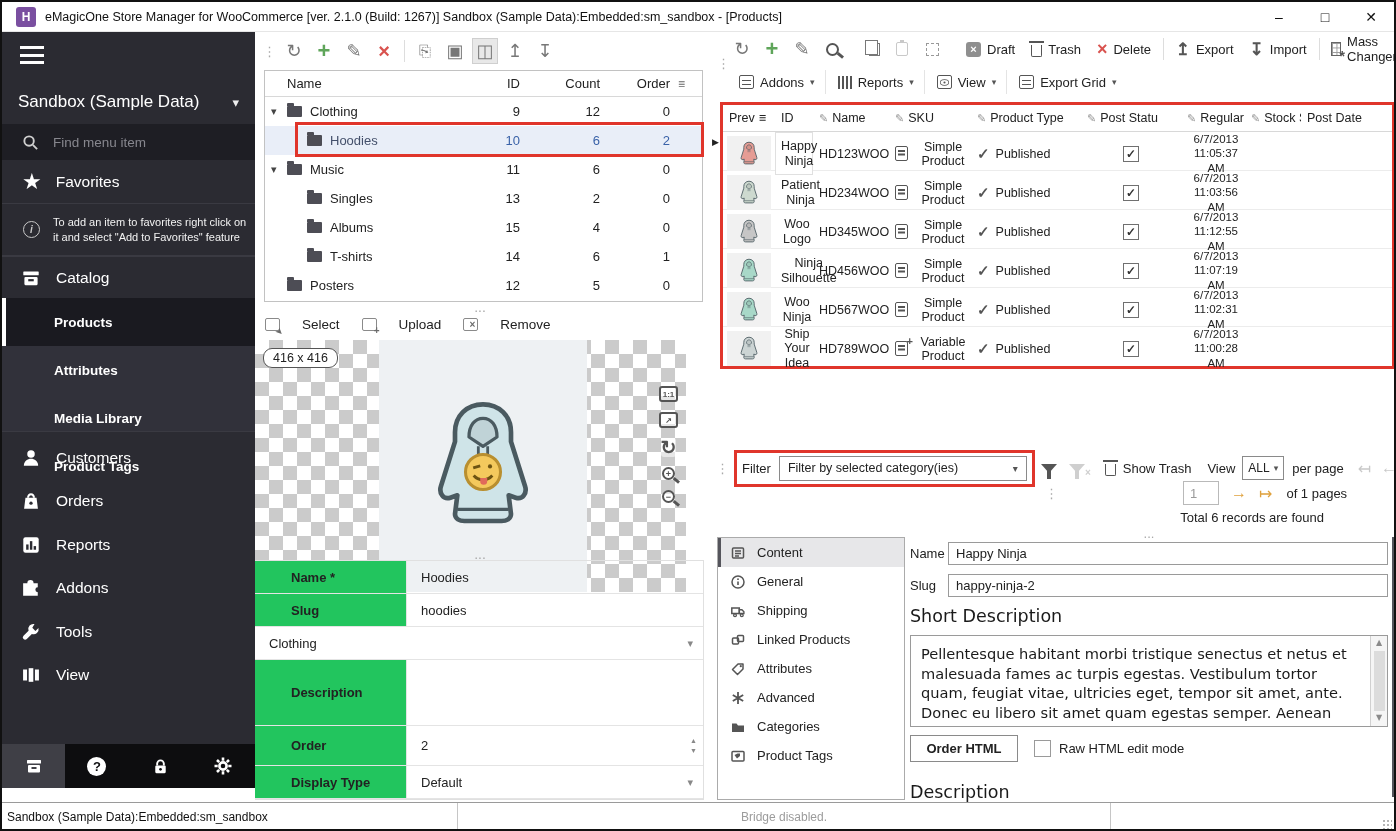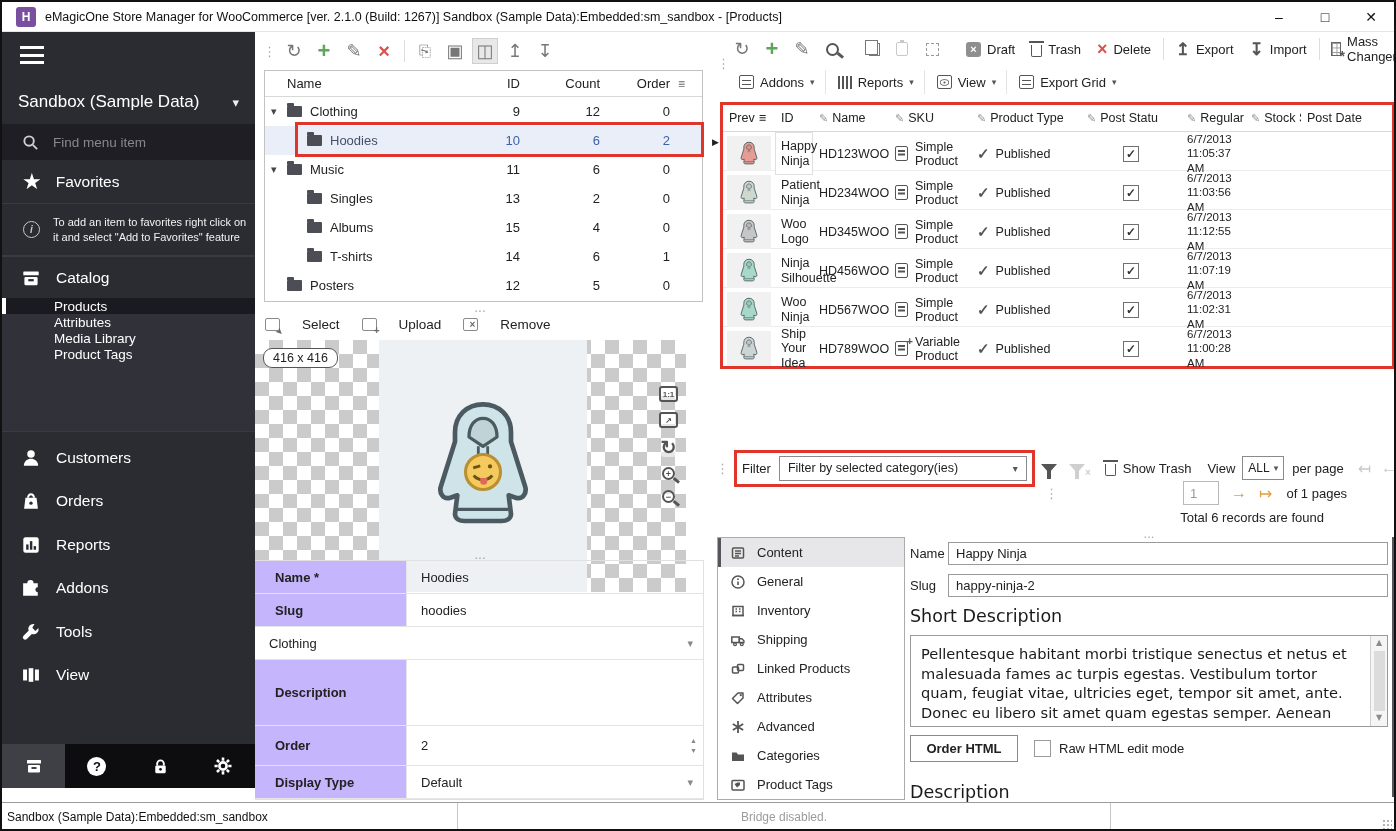--- a/index.html
+++ b/index.html
@@ -27,21 +27,21 @@
   .sb-search { position:absolute; left:0; top:92px; right:0; height:36px; background:#1e1e24; display:flex; align-items:center; padding:0 20px; }
   .sb-search .ph { color:#87878e; font-size:13.5px; margin-left:14px; }
   .sb-fav { position:absolute; left:0; top:128px; right:0; height:44px; display:flex; align-items:center; border-bottom:1px solid #3a3a42; }
   .sb-fav .star { font-size:22px; margin:0 14px 0 20px; }
   .sb-fav .lbl { font-size:15.5px; }
   .sb-hint { position:absolute; left:0; top:172px; right:0; height:52px; display:flex; align-items:center; border-bottom:1px solid #3a3a42; }
   .info-circle { flex:0 0 17px; height:17px; margin:0 13px 0 21px; border:1.5px solid #c9c9c9; border-radius:50%; color:#c9c9c9; font-size:10px; font-style:italic; font-weight:bold; display:flex; align-items:center; justify-content:center; }
   .sb-hint .txt { font-size:11px; line-height:1.35; color:#f2f2f2; width:198px; }
   .sb-cat { position:absolute; left:0; top:224px; right:0; height:42px; display:flex; align-items:center; }
   .sb-sub { position:absolute; left:0; top:266px; right:0; height:134px; background:#31313a; border-bottom:1px solid #3a3a42; }
-  .sb-sub-item { height:16px; display:flex; align-items:center; padding-left:52px; font-size:13.5px; position:relative; }
+  .sb-sub-item { height:48px; display:flex; align-items:center; padding-left:52px; font-size:13.5px; position:relative;font-weight:bold; }
   .sb-sub-item.active { background:#1a1a20; }
   .sb-sub-item.active::before { content:""; position:absolute; left:0; top:0; bottom:0; width:4px; background:#fff; }
   .sb-main { position:absolute; left:0; top:404px; right:0; }
   .sb-item { height:43.5px; display:flex; align-items:center; }
   .sb-item .sbicon, .sb-cat .sbicon { width:22px; height:22px; margin:0 14px 0 18px; flex:0 0 22px; }
   .sb-item .lbl, .sb-cat .lbl { font-size:15.5px; }
   .sb-bottom { position:absolute; left:0; bottom:0; height:44px; right:0; background:#0d0d0f; display:flex; }
   .sb-bcell { width:63.25px; display:flex; align-items:center; justify-content:center; }
   .sb-bcell.active { background:#3f3f46; }
   .help-circle { width:19px; height:19px; border-radius:50%; background:#fff; color:#0d0d0f; font-weight:bold; font-size:13px; display:flex; align-items:center; justify-content:center; }
@@ -89,21 +89,21 @@
   .imgsize { position:absolute; left:8px; top:8px; background:#fff; border:1px solid #555; border-radius:9px; padding:2px 9px; font-size:12.5px; color:#222; }
   .imgtools { position:absolute; right:8px; top:46px; display:flex; flex-direction:column; gap:10px; align-items:center; color:#555; }
   .it-box { width:19px; height:16px; border:2px solid #555; border-radius:3px; font-size:8px; font-weight:bold; display:flex; align-items:center; justify-content:center; color:#555; background:rgba(255,255,255,.55); }
   .it-glyph { font-size:19px; font-weight:bold; background:rgba(255,255,255,.55); border-radius:3px; line-height:1; }
   .mag { width:13px; height:13px; border:2.5px solid #555; border-radius:50%; position:relative; background:rgba(255,255,255,.55); font-size:9px; font-weight:bold; color:#555; display:flex; align-items:center; justify-content:center; }
   .mag::after { content:""; position:absolute; width:7px; height:2.5px; background:#555; right:-7px; bottom:-3px; transform:rotate(40deg); }
   .mid-handle { position:absolute; left:0; right:0; top:520px; text-align:center; color:#a9a9a9; font-size:14px; height:8px; line-height:5px; }
 
   .cform { position:absolute; left:0; right:1px; top:528px; border:1px solid #e0e0e0; border-left:none; }
   .frow2 { display:flex; border-bottom:1px solid #e4e4e4; }
-  .flabel { width:152px; background:#c4b5fd; border-right:1px solid #e4e4e4; font-weight:bold; font-size:13px; display:flex; align-items:center; padding-left:20px; }
+  .flabel { width:152px; background:#22c55e; border-right:1px solid #e4e4e4; font-weight:bold; font-size:13px; display:flex; align-items:center; padding-left:36px; }
   .fval { flex:1; display:flex; align-items:center; padding-left:14px; font-size:13px; position:relative; }
   .fval .dd { position:absolute; right:10px; color:#888; font-size:11px; }
   .spinner { position:absolute; right:6px; top:0; bottom:0; display:flex; flex-direction:column; justify-content:center; gap:3px; color:#888; font-size:7px; }
 
   
   .right { position:absolute; left:713px; top:30px; width:683px; height:770px; background:#fff; }
   .rtb1 { position:absolute; left:0; top:0; right:0; height:34px; display:flex; align-items:center; gap:4px; padding-left:14px; }
   .rtb2 { position:absolute; left:0; top:34px; right:0; height:32px; display:flex; align-items:center; gap:2px; padding-left:14px; }
   .tb-btn { display:flex; align-items:center; gap:6px; font-size:13px; color:#222; padding:0 7px; height:26px; }
   .dd-btn { display:flex; align-items:center; gap:6px; font-size:13px; color:#222; padding:0 10px; height:24px; border-right:1px solid #e4e4e4; }
@@ -124,21 +124,21 @@
   .ic-paste { width:12px; height:14px; border:1.5px solid #c9c9c9; border-radius:2px; position:relative; }
   .ic-paste::before { content:""; position:absolute; left:2.5px; top:-3px; width:4px; height:3px; background:#c9c9c9; }
   .ic-marquee { width:13px; height:13px; border:1.5px dashed #999; }
   .ic-sq { width:15px; height:14px; border:1.5px solid #555; border-radius:2px; position:relative; font-size:9px; color:#555; display:flex; align-items:center; justify-content:center; }
   .ic-lines { background-image:linear-gradient(#555 1.5px,transparent 1.5px); background-size:100% 4px; background-position:0 2px; width:9px; height:8px; }
   .ic-barcode { width:14px; height:13px; background-image:linear-gradient(90deg,#555 2px,transparent 2px); background-size:4px 100%; }
   .ic-eye { width:14px; height:9px; border:1.5px solid #555; border-radius:50%; position:relative; }
   .ic-eye::after { content:""; position:absolute; left:4px; top:2px; width:3px; height:3px; background:#555; border-radius:50%; }
 
   .pgrid { position:absolute; left:5px; right:3px; top:70px; border:3px solid #e0352b; background:#fff; }
-  .pg { display:grid; grid-template-columns:52px 38px 76px 82px 110px 100px 64px 56px 1fr; align-items:center; }
+  .pg { display:grid; grid-template-columns:52px 38px 76px 82px 110px 100px 64px 56px 1fr; align-items:center;text-align:center; }
   .phead { height:27px; border-bottom:1px solid #d8d8d8; font-size:12.5px; color:#222; }
   .phc { display:flex; align-items:center; gap:4px; padding-left:6px; white-space:nowrap; overflow:hidden; }
   .pencil { color:#999; font-size:11px; }
   .prow { height:39px; border-bottom:1px solid #ececec; font-size:12.5px; }
   .prow:last-child { border-bottom:none; }
   .pc { padding-left:6px; display:flex; align-items:center; height:100%; }
   .pc.center { justify-content:center; padding-left:0; }
   .thumbcell { background:#f1f1f1; margin:2px 4px 2px 4px; height:35px; width:44px; display:flex; align-items:center; justify-content:center; }
   .namecell.hl { background:#fff; box-shadow:0 0 0 1px #e0e0e0 inset; }
   .wrap2 { line-height:1.15; }
@@ -885,27 +885,20 @@
       <div class="tab">
         <svg viewBox="0 0 16 16" width="16" height="16">
           <circle cx="8" cy="8" r="6" fill="none" stroke="#555" stroke-width="1.5"></circle>
           <path d="M8 7.5v3.5" stroke="#555" stroke-width="1.6"></path>
           <circle cx="8" cy="5.2" r="0.9" fill="#555"></circle>
         </svg>
         <span>General</span>
       </div>
       <div class="tab">
         <svg viewBox="0 0 16 16" width="16" height="16">
-          <rect x="3" y="3.5" width="10" height="9" fill="none" stroke="#555" stroke-width="1.5"></rect>
-          <path d="M5.5 6h1.5M9 6h1.5M5.5 8.5h1.5M9 8.5h1.5M2 12.5h12" stroke="#555" stroke-width="1.3"></path>
-        </svg>
-        <span>Inventory</span>
-      </div>
-      <div class="tab">
-        <svg viewBox="0 0 16 16" width="16" height="16">
           <rect x="1.8" y="5" width="7.5" height="5.5" fill="none" stroke="#555" stroke-width="1.5"></rect>
           <path d="M9.3 6.8h2.6l2 2v1.7H9.3z" fill="none" stroke="#555" stroke-width="1.4"></path>
           <circle cx="5" cy="12.3" r="1.4" fill="none" stroke="#555" stroke-width="1.3"></circle>
           <circle cx="11.8" cy="12.3" r="1.4" fill="none" stroke="#555" stroke-width="1.3"></circle>
         </svg>
         <span>Shipping</span>
       </div>
       <div class="tab">
         <svg viewBox="0 0 16 16" width="16" height="16">
           <rect x="2.5" y="6" width="6" height="6" rx="1" fill="none" stroke="#555" stroke-width="1.5"></rect>

